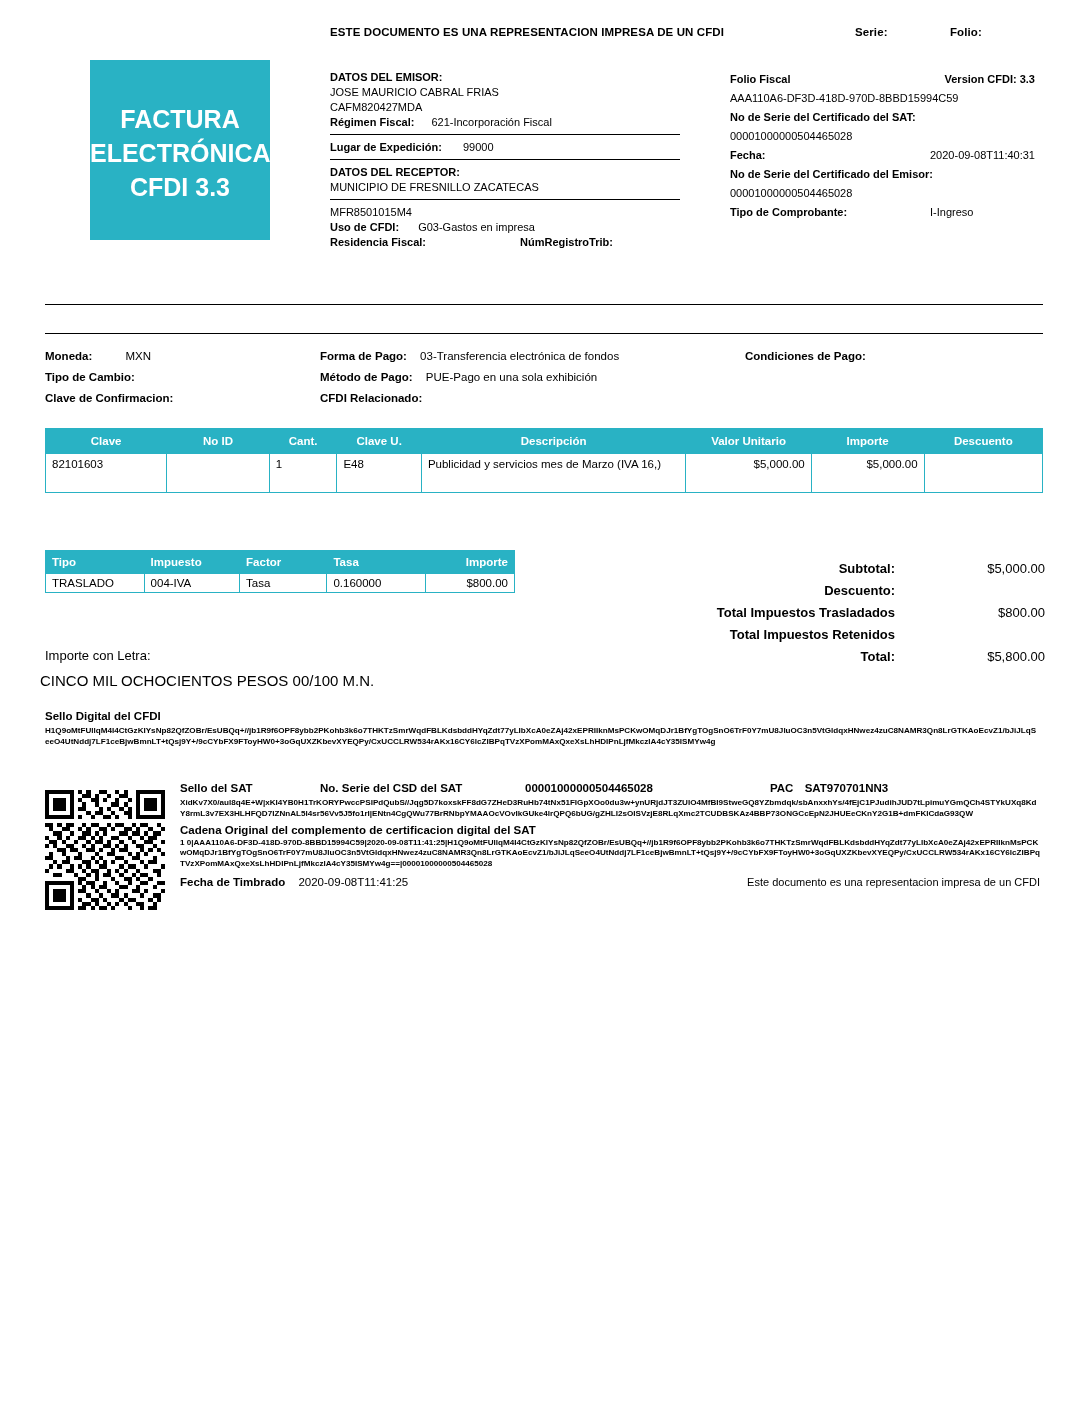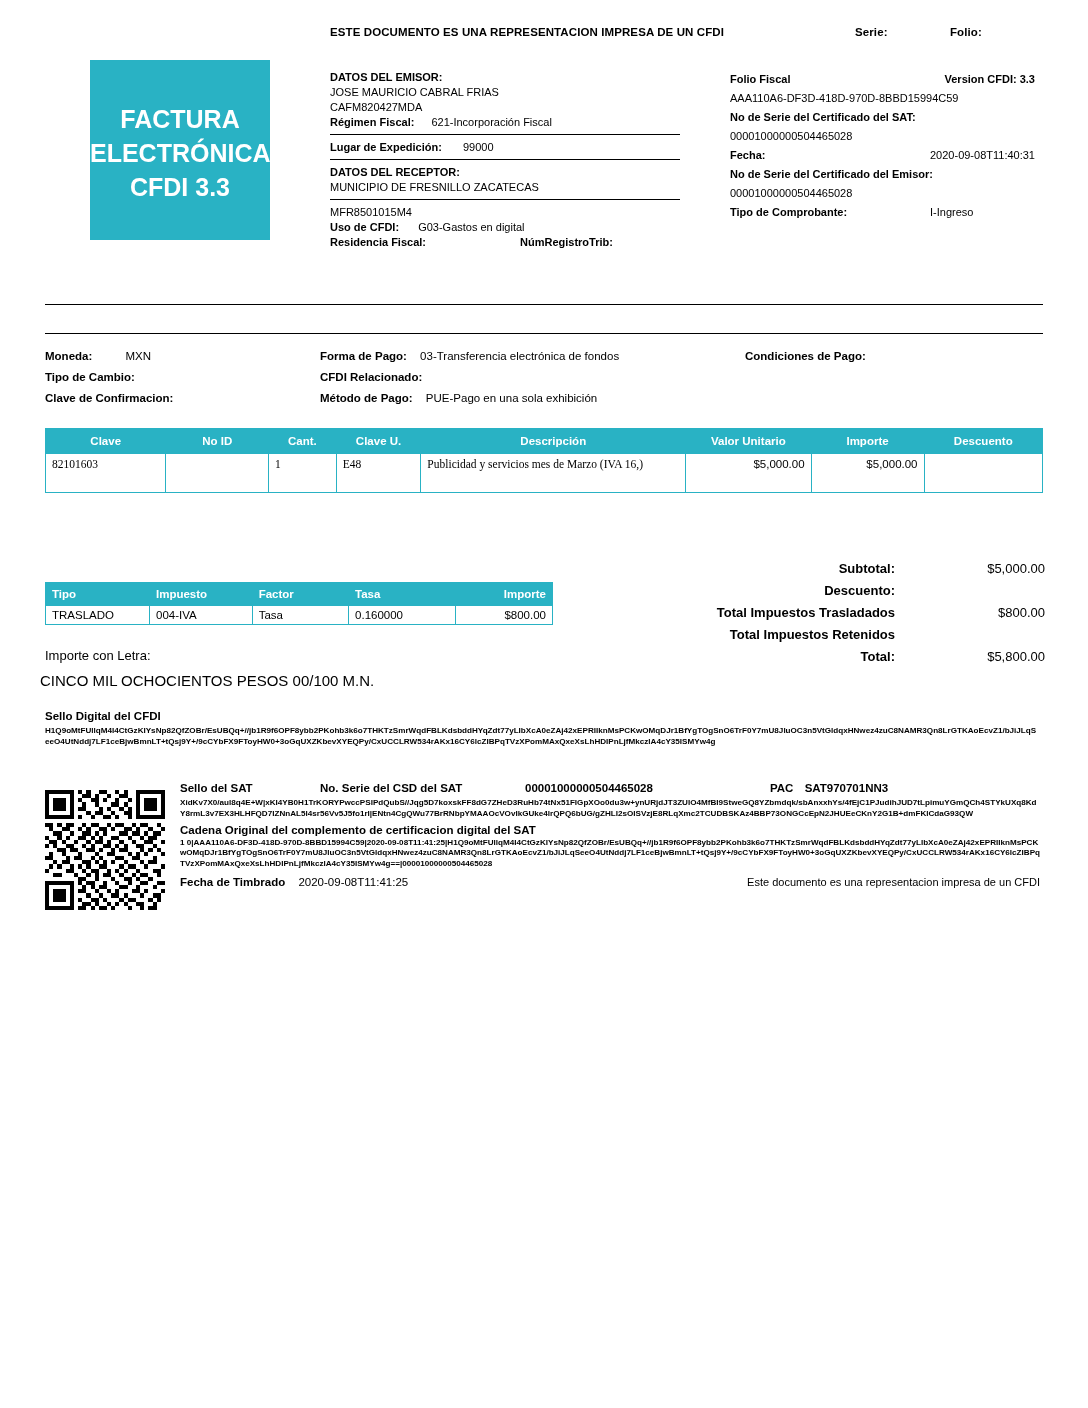--- a/index.html
+++ b/index.html
@@ -129,31 +129,30 @@
     text-align: center;
     border: 1px solid #29b2c4;
   }
   .concept-table td {
     border: 1px solid #29b2c4;
     padding: 4px 6px;
     vertical-align: top;
     height: 30px;
   }
   .ta-r { text-align: right; }
-  .ta-l { text-align: left; font-family: Liberation Serif, serif; }
+  .ta-l { text-align: left; }
 
   
   .tax-table {
     position: absolute;
     left: 45px;
     top: 550px;
-    width: 508px;
+    width: 470px;
     border-collapse: collapse;
     font-size: 11.5px;
-    margin-top: 32px;
   }
   .tax-table th {
     background: #29b2c4;
     color: #ffffff;
     font-weight: bold;
     padding: 5px 6px;
     text-align: left;
     border: 1px solid #29b2c4;
   }
   .tax-table td {
@@ -304,21 +303,21 @@
       <span class="lbl">Lugar de Expedición:</span>
       <span class="val" style="margin-left:18px;">99000</span>
     </div>
     <div class="sep-line"></div>
     <div class="hdr">DATOS DEL RECEPTOR:</div>
     <div>MUNICIPIO DE FRESNILLO ZACATECAS</div>
     <div class="sep-line"></div>
     <div>MFR8501015M4</div>
     <div>
       <span class="lbl">Uso de CFDI:</span>
-      <span class="val" style="margin-left:16px;">G03-Gastos en digital</span>
+      <span class="val" style="margin-left:16px;">G03-Gastos en impresa</span>
     </div>
     <div style="position:relative;">
       <span class="lbl">Residencia Fiscal:</span>
       <span class="val"></span>
       <span class="lbl" style="position:absolute; left:190px; top:0;">NúmRegistroTrib:</span>
       <span class="val" style="position:absolute; left:310px; top:0;"></span>
     </div>
   </div>
 
   <div class="fiscal-block">
@@ -358,26 +357,26 @@
         <span class="lbl">Clave de Confirmacion:</span>
         <span class="v"></span>
       </div>
     </div>
     <div class="dg-col2">
       <div>
         <span class="lbl">Forma de Pago:</span>
         <span class="v">03-Transferencia electrónica de fondos</span>
       </div>
       <div>
+        <span class="lbl">Método de Pago:</span>
+        <span class="v">PUE-Pago en una sola exhibición</span>
+      </div>
+      <div>
         <span class="lbl">CFDI Relacionado:</span>
         <span class="v"></span>
-      </div>
-      <div>
-        <span class="lbl">Método de Pago:</span>
-        <span class="v">PUE-Pago en una sola exhibición</span>
       </div>
     </div>
     <div class="dg-col3">
       <div>
         <span class="lbl">Condiciones de Pago:</span>
         <span class="v"></span>
       </div>
     </div>
   </div>
 

